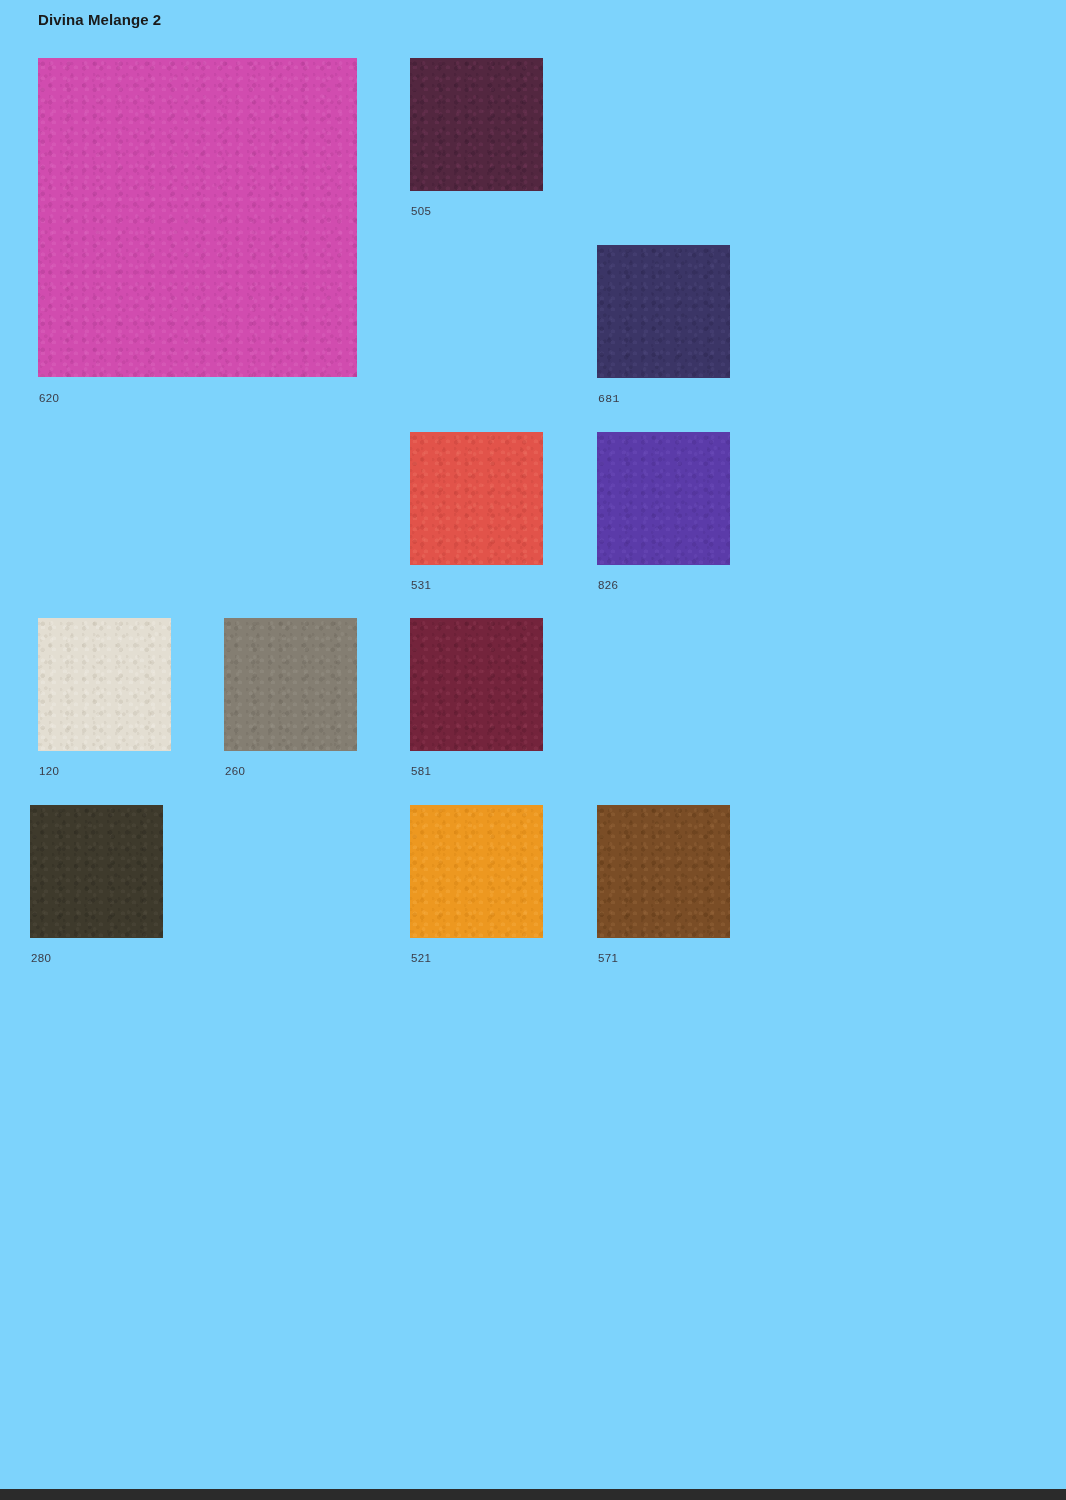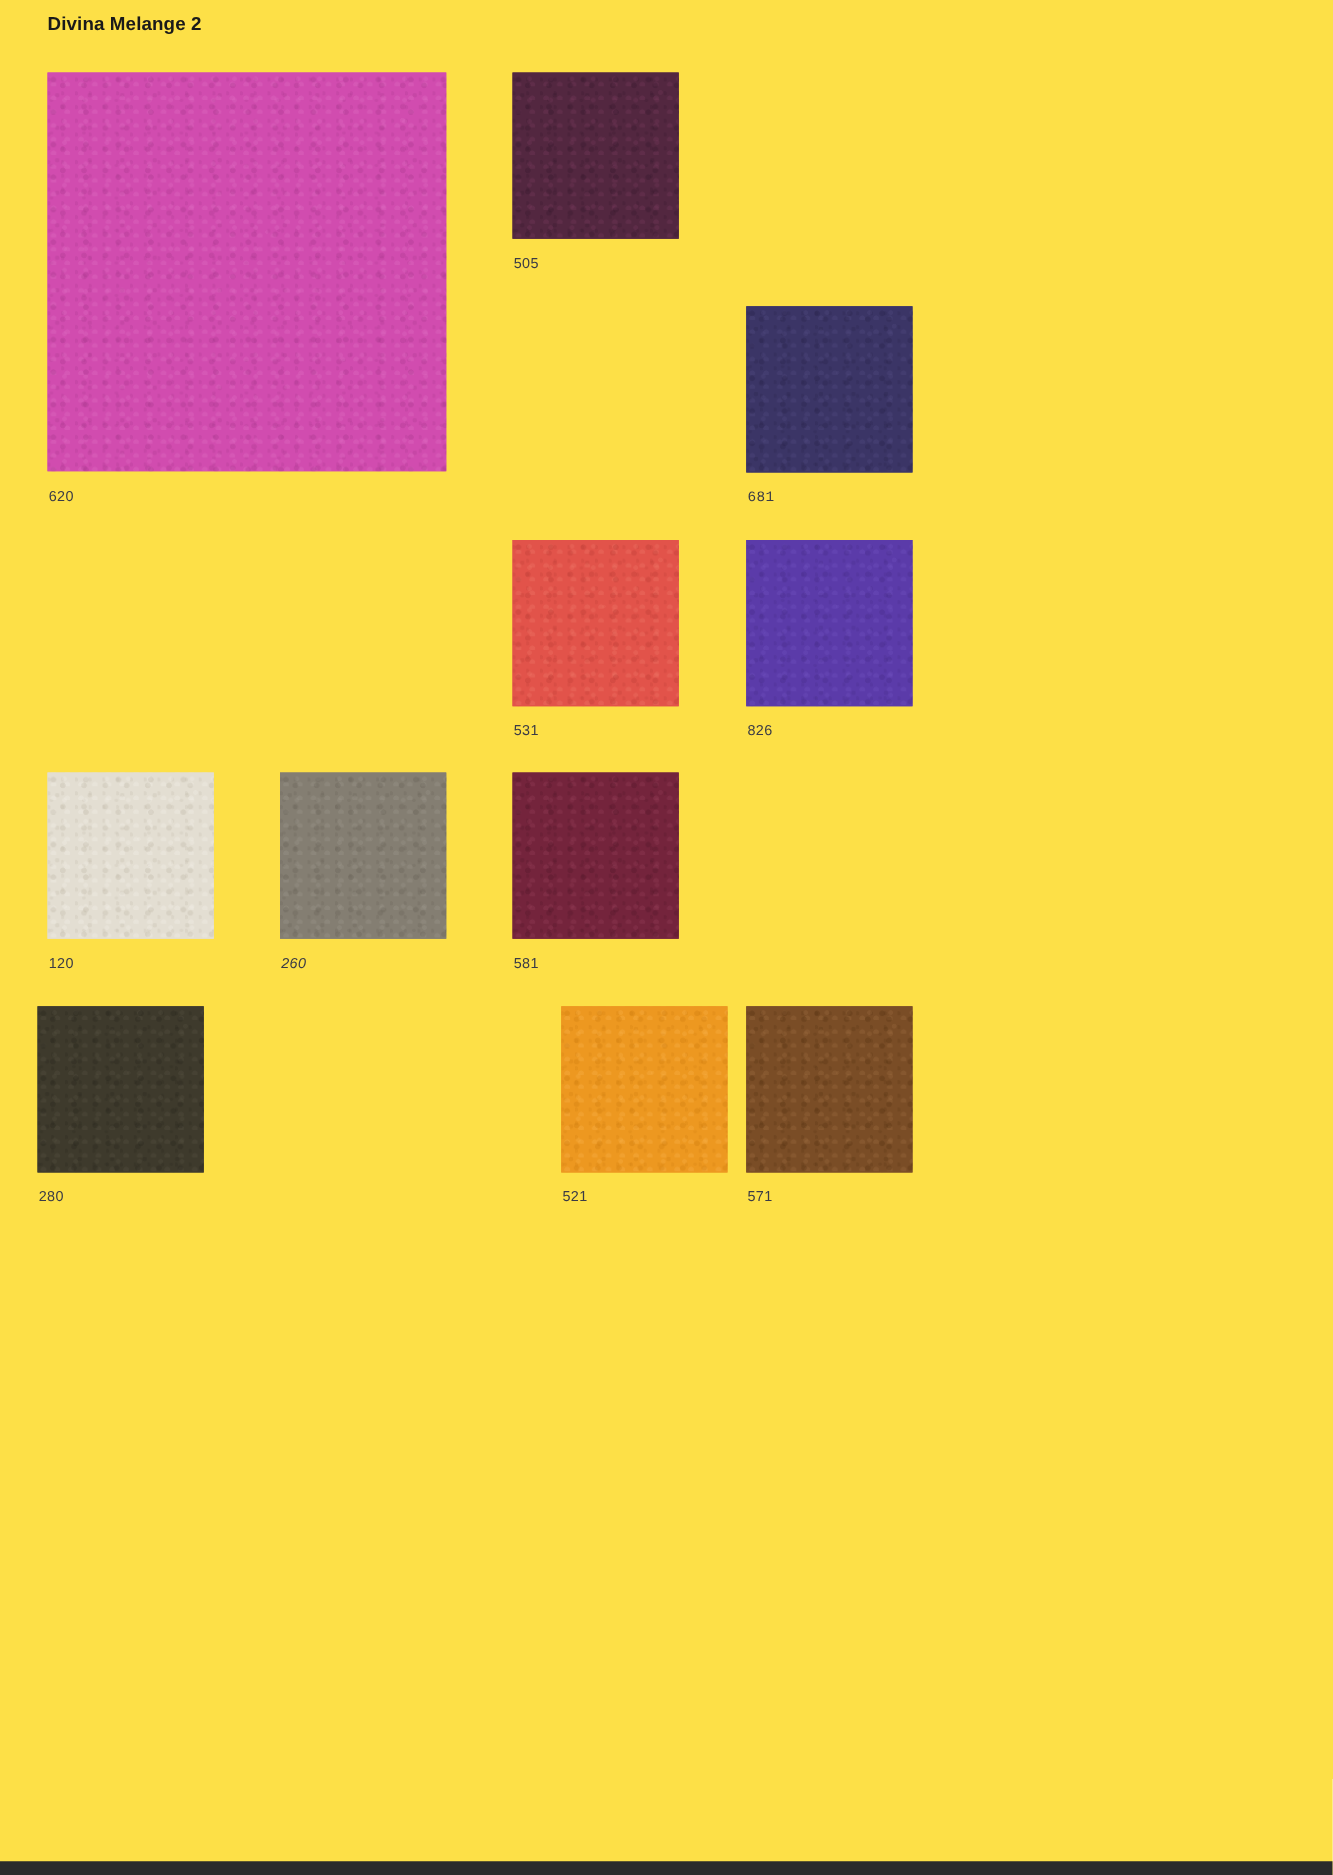--- a/index.html
+++ b/index.html
@@ -14,21 +14,21 @@
     position: relative;
     font-family: "Liberation Sans", sans-serif;
     overflow: hidden;
   }
 
   #page {
     position: absolute;
     left: 0; top: 0;
     width: 1066px;
     height: 1500px;
-    background: #fde047;
+    background: #7dd3fc;
   }
 
   .page-title {
     position: absolute;
     left: 38px;
     top: 11px;
     font-size: 15px;
     font-weight: bold;
     color: #1a1a1a;
     letter-spacing: 0.1px;
@@ -102,33 +102,33 @@
         <div class="swatch-label" style="top: 147px;">531</div>
       </div>
       <div class="swatch-cell" style="left: 597px; top: 432px; width: 133px; height: 163px;">
         <div class="swatch-chip" title="631" style="width: 133px; height: 133px; background-color: rgb(91, 59, 169); background-image: radial-gradient(circle at 18% 22%, rgba(69, 42, 134, 0.333) 0px, rgba(69, 42, 134, 0.333) 2px, transparent 2.5px), radial-gradient(circle at 72% 61%, rgba(69, 42, 134, 0.3) 0px, rgba(69, 42, 134, 0.3) 2px, transparent 2.5px), radial-gradient(circle at 44% 88%, rgba(115, 84, 194, 0.3) 0px, rgba(115, 84, 194, 0.3) 2px, transparent 2.5px), radial-gradient(circle at 89% 12%, rgba(115, 84, 194, 0.25) 0px, rgba(115, 84, 194, 0.25) 1.6px, transparent 2.2px), radial-gradient(circle at 30% 70%, rgba(69, 42, 134, 0.25) 0px, rgba(69, 42, 134, 0.25) 1.6px, transparent 2.1px), radial-gradient(circle at 80% 30%, rgba(115, 84, 194, 0.27) 0px, rgba(115, 84, 194, 0.27) 1.6px, transparent 2.1px), radial-gradient(circle at 8% 52%, rgba(69, 42, 134, 0.22) 0px, rgba(69, 42, 134, 0.22) 1.4px, transparent 1.9px), radial-gradient(circle at 55% 40%, rgba(115, 84, 194, 0.2) 0px, rgba(115, 84, 194, 0.2) 1.2px, transparent 1.6px), radial-gradient(circle at 12% 86%, rgba(69, 42, 134, 0.2) 0px, rgba(69, 42, 134, 0.2) 1.2px, transparent 1.6px), linear-gradient(rgb(91, 59, 169), rgb(91, 59, 169));"></div>
         <div class="swatch-label" style="top: 147px;">826</div>
       </div>
       <div class="swatch-cell" style="left: 38px; top: 618px; width: 133px; height: 163px;">
         <div class="swatch-chip" title="220" style="width: 133px; height: 133px; background-color: rgb(227, 222, 210); background-image: radial-gradient(circle at 18% 22%, rgba(189, 181, 164, 0.333) 0px, rgba(189, 181, 164, 0.333) 2px, transparent 2.5px), radial-gradient(circle at 72% 61%, rgba(189, 181, 164, 0.3) 0px, rgba(189, 181, 164, 0.3) 2px, transparent 2.5px), radial-gradient(circle at 44% 88%, rgba(244, 241, 234, 0.3) 0px, rgba(244, 241, 234, 0.3) 2px, transparent 2.5px), radial-gradient(circle at 89% 12%, rgba(244, 241, 234, 0.25) 0px, rgba(244, 241, 234, 0.25) 1.6px, transparent 2.2px), radial-gradient(circle at 30% 70%, rgba(189, 181, 164, 0.25) 0px, rgba(189, 181, 164, 0.25) 1.6px, transparent 2.1px), radial-gradient(circle at 80% 30%, rgba(244, 241, 234, 0.27) 0px, rgba(244, 241, 234, 0.27) 1.6px, transparent 2.1px), radial-gradient(circle at 8% 52%, rgba(189, 181, 164, 0.22) 0px, rgba(189, 181, 164, 0.22) 1.4px, transparent 1.9px), radial-gradient(circle at 55% 40%, rgba(244, 241, 234, 0.2) 0px, rgba(244, 241, 234, 0.2) 1.2px, transparent 1.6px), radial-gradient(circle at 12% 86%, rgba(189, 181, 164, 0.2) 0px, rgba(189, 181, 164, 0.2) 1.2px, transparent 1.6px), linear-gradient(rgb(227, 222, 210), rgb(227, 222, 210));"></div>
         <div class="swatch-label" style="top: 147px;">120</div>
       </div>
-      <div class="swatch-cell" style="left: 224px; top: 618px; width: 133px; height: 163px; font-style: italic;">
+      <div class="swatch-cell" style="left: 224px; top: 618px; width: 133px; height: 163px;">
         <div class="swatch-chip" title="260" style="width: 133px; height: 133px; background-color: rgb(132, 126, 114); background-image: radial-gradient(circle at 18% 22%, rgba(101, 95, 84, 0.333) 0px, rgba(101, 95, 84, 0.333) 2px, transparent 2.5px), radial-gradient(circle at 72% 61%, rgba(101, 95, 84, 0.3) 0px, rgba(101, 95, 84, 0.3) 2px, transparent 2.5px), radial-gradient(circle at 44% 88%, rgba(158, 153, 142, 0.3) 0px, rgba(158, 153, 142, 0.3) 2px, transparent 2.5px), radial-gradient(circle at 89% 12%, rgba(158, 153, 142, 0.25) 0px, rgba(158, 153, 142, 0.25) 1.6px, transparent 2.2px), radial-gradient(circle at 30% 70%, rgba(101, 95, 84, 0.25) 0px, rgba(101, 95, 84, 0.25) 1.6px, transparent 2.1px), radial-gradient(circle at 80% 30%, rgba(158, 153, 142, 0.27) 0px, rgba(158, 153, 142, 0.27) 1.6px, transparent 2.1px), radial-gradient(circle at 8% 52%, rgba(101, 95, 84, 0.22) 0px, rgba(101, 95, 84, 0.22) 1.4px, transparent 1.9px), radial-gradient(circle at 55% 40%, rgba(158, 153, 142, 0.2) 0px, rgba(158, 153, 142, 0.2) 1.2px, transparent 1.6px), radial-gradient(circle at 12% 86%, rgba(101, 95, 84, 0.2) 0px, rgba(101, 95, 84, 0.2) 1.2px, transparent 1.6px), linear-gradient(rgb(132, 126, 114), rgb(132, 126, 114));"></div>
         <div class="swatch-label" style="top: 147px;">260</div>
       </div>
       <div class="swatch-cell" style="left: 410px; top: 618px; width: 133px; height: 163px;">
         <div class="swatch-chip" title="581" style="width: 133px; height: 133px; background-color: rgb(116, 36, 60); background-image: radial-gradient(circle at 18% 22%, rgba(80, 21, 39, 0.333) 0px, rgba(80, 21, 39, 0.333) 2px, transparent 2.5px), radial-gradient(circle at 72% 61%, rgba(80, 21, 39, 0.3) 0px, rgba(80, 21, 39, 0.3) 2px, transparent 2.5px), radial-gradient(circle at 44% 88%, rgba(151, 64, 90, 0.3) 0px, rgba(151, 64, 90, 0.3) 2px, transparent 2.5px), radial-gradient(circle at 89% 12%, rgba(151, 64, 90, 0.25) 0px, rgba(151, 64, 90, 0.25) 1.6px, transparent 2.2px), radial-gradient(circle at 30% 70%, rgba(80, 21, 39, 0.25) 0px, rgba(80, 21, 39, 0.25) 1.6px, transparent 2.1px), radial-gradient(circle at 80% 30%, rgba(151, 64, 90, 0.27) 0px, rgba(151, 64, 90, 0.27) 1.6px, transparent 2.1px), radial-gradient(circle at 8% 52%, rgba(80, 21, 39, 0.22) 0px, rgba(80, 21, 39, 0.22) 1.4px, transparent 1.9px), radial-gradient(circle at 55% 40%, rgba(151, 64, 90, 0.2) 0px, rgba(151, 64, 90, 0.2) 1.2px, transparent 1.6px), radial-gradient(circle at 12% 86%, rgba(80, 21, 39, 0.2) 0px, rgba(80, 21, 39, 0.2) 1.2px, transparent 1.6px), linear-gradient(rgb(116, 36, 60), rgb(116, 36, 60));"></div>
         <div class="swatch-label" style="top: 147px;">581</div>
       </div>
       <div class="swatch-cell" style="left: 30px; top: 805px; width: 133px; height: 163px; text-align: center;">
         <div class="swatch-chip" title="280" style="width: 133px; height: 133px; background-color: rgb(62, 58, 44); background-image: radial-gradient(circle at 18% 22%, rgba(38, 36, 27, 0.333) 0px, rgba(38, 36, 27, 0.333) 2px, transparent 2.5px), radial-gradient(circle at 72% 61%, rgba(38, 36, 27, 0.3) 0px, rgba(38, 36, 27, 0.3) 2px, transparent 2.5px), radial-gradient(circle at 44% 88%, rgba(88, 83, 67, 0.3) 0px, rgba(88, 83, 67, 0.3) 2px, transparent 2.5px), radial-gradient(circle at 89% 12%, rgba(88, 83, 67, 0.25) 0px, rgba(88, 83, 67, 0.25) 1.6px, transparent 2.2px), radial-gradient(circle at 30% 70%, rgba(38, 36, 27, 0.25) 0px, rgba(38, 36, 27, 0.25) 1.6px, transparent 2.1px), radial-gradient(circle at 80% 30%, rgba(88, 83, 67, 0.27) 0px, rgba(88, 83, 67, 0.27) 1.6px, transparent 2.1px), radial-gradient(circle at 8% 52%, rgba(38, 36, 27, 0.22) 0px, rgba(38, 36, 27, 0.22) 1.4px, transparent 1.9px), radial-gradient(circle at 55% 40%, rgba(88, 83, 67, 0.2) 0px, rgba(88, 83, 67, 0.2) 1.2px, transparent 1.6px), radial-gradient(circle at 12% 86%, rgba(38, 36, 27, 0.2) 0px, rgba(38, 36, 27, 0.2) 1.2px, transparent 1.6px), linear-gradient(rgb(62, 58, 44), rgb(62, 58, 44));"></div>
         <div class="swatch-label" style="top: 147px;">280</div>
       </div>
-      <div class="swatch-cell" style="left: 410px; top: 805px; width: 113px; height: 163px; margin-left: 39px;">
+      <div class="swatch-cell" style="left: 410px; top: 805px; width: 113px; height: 163px;">
         <div class="swatch-chip" title="521" style="width: 133px; height: 133px; background-color: rgb(237, 152, 32); background-image: radial-gradient(circle at 18% 22%, rgba(204, 122, 12, 0.333) 0px, rgba(204, 122, 12, 0.333) 2px, transparent 2.5px), radial-gradient(circle at 72% 61%, rgba(204, 122, 12, 0.3) 0px, rgba(204, 122, 12, 0.3) 2px, transparent 2.5px), radial-gradient(circle at 44% 88%, rgba(250, 180, 78, 0.3) 0px, rgba(250, 180, 78, 0.3) 2px, transparent 2.5px), radial-gradient(circle at 89% 12%, rgba(250, 180, 78, 0.25) 0px, rgba(250, 180, 78, 0.25) 1.6px, transparent 2.2px), radial-gradient(circle at 30% 70%, rgba(204, 122, 12, 0.25) 0px, rgba(204, 122, 12, 0.25) 1.6px, transparent 2.1px), radial-gradient(circle at 80% 30%, rgba(250, 180, 78, 0.27) 0px, rgba(250, 180, 78, 0.27) 1.6px, transparent 2.1px), radial-gradient(circle at 8% 52%, rgba(204, 122, 12, 0.22) 0px, rgba(204, 122, 12, 0.22) 1.4px, transparent 1.9px), radial-gradient(circle at 55% 40%, rgba(250, 180, 78, 0.2) 0px, rgba(250, 180, 78, 0.2) 1.2px, transparent 1.6px), radial-gradient(circle at 12% 86%, rgba(204, 122, 12, 0.2) 0px, rgba(204, 122, 12, 0.2) 1.2px, transparent 1.6px), linear-gradient(rgb(237, 152, 32), rgb(237, 152, 32));"></div>
         <div class="swatch-label" style="top: 147px;">521</div>
       </div>
       <div class="swatch-cell" style="left: 597px; top: 805px; width: 133px; height: 163px;">
         <div class="swatch-chip" title="571" style="width: 133px; height: 133px; background-color: rgb(122, 77, 38); background-image: radial-gradient(circle at 18% 22%, rgba(84, 48, 15, 0.333) 0px, rgba(84, 48, 15, 0.333) 2px, transparent 2.5px), radial-gradient(circle at 72% 61%, rgba(84, 48, 15, 0.3) 0px, rgba(84, 48, 15, 0.3) 2px, transparent 2.5px), radial-gradient(circle at 44% 88%, rgba(160, 111, 66, 0.3) 0px, rgba(160, 111, 66, 0.3) 2px, transparent 2.5px), radial-gradient(circle at 89% 12%, rgba(160, 111, 66, 0.25) 0px, rgba(160, 111, 66, 0.25) 1.6px, transparent 2.2px), radial-gradient(circle at 30% 70%, rgba(84, 48, 15, 0.25) 0px, rgba(84, 48, 15, 0.25) 1.6px, transparent 2.1px), radial-gradient(circle at 80% 30%, rgba(160, 111, 66, 0.27) 0px, rgba(160, 111, 66, 0.27) 1.6px, transparent 2.1px), radial-gradient(circle at 8% 52%, rgba(84, 48, 15, 0.22) 0px, rgba(84, 48, 15, 0.22) 1.4px, transparent 1.9px), radial-gradient(circle at 55% 40%, rgba(160, 111, 66, 0.2) 0px, rgba(160, 111, 66, 0.2) 1.2px, transparent 1.6px), radial-gradient(circle at 12% 86%, rgba(84, 48, 15, 0.2) 0px, rgba(84, 48, 15, 0.2) 1.2px, transparent 1.6px), linear-gradient(rgb(122, 77, 38), rgb(122, 77, 38));"></div>
         <div class="swatch-label" style="top: 147px;">571</div>
       </div>
     </div>
 
   <div class="page-edge-bar"></div>

